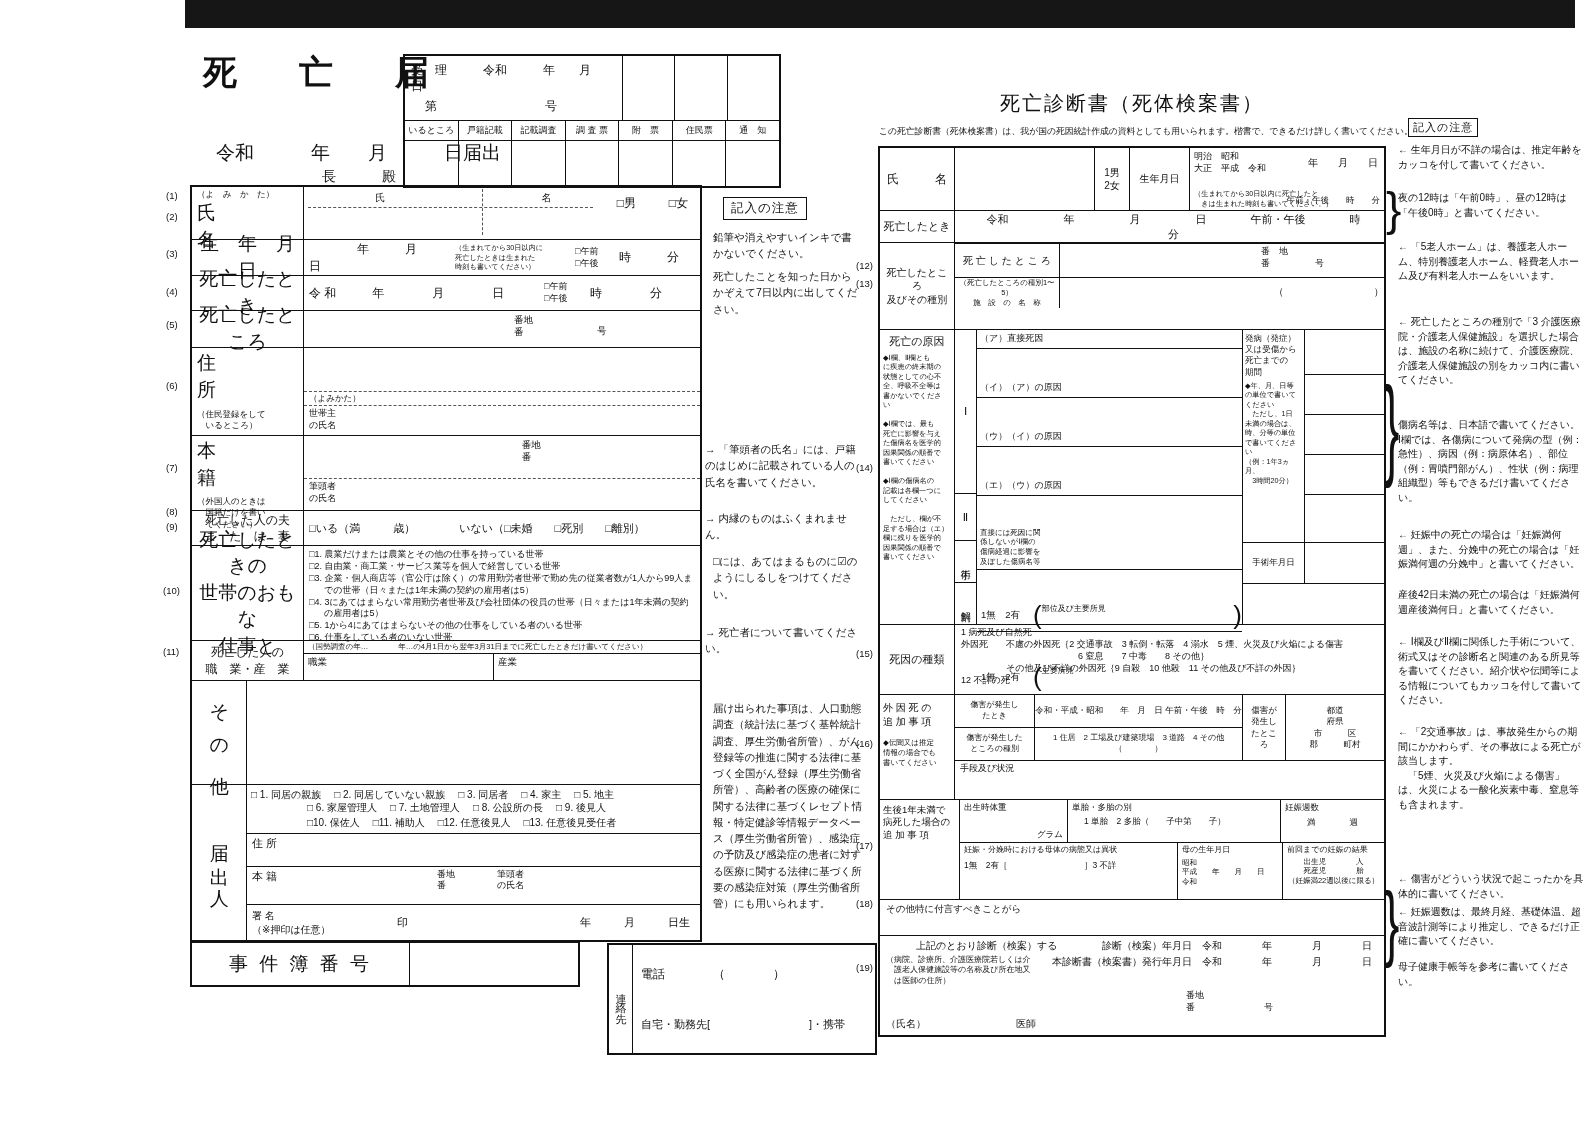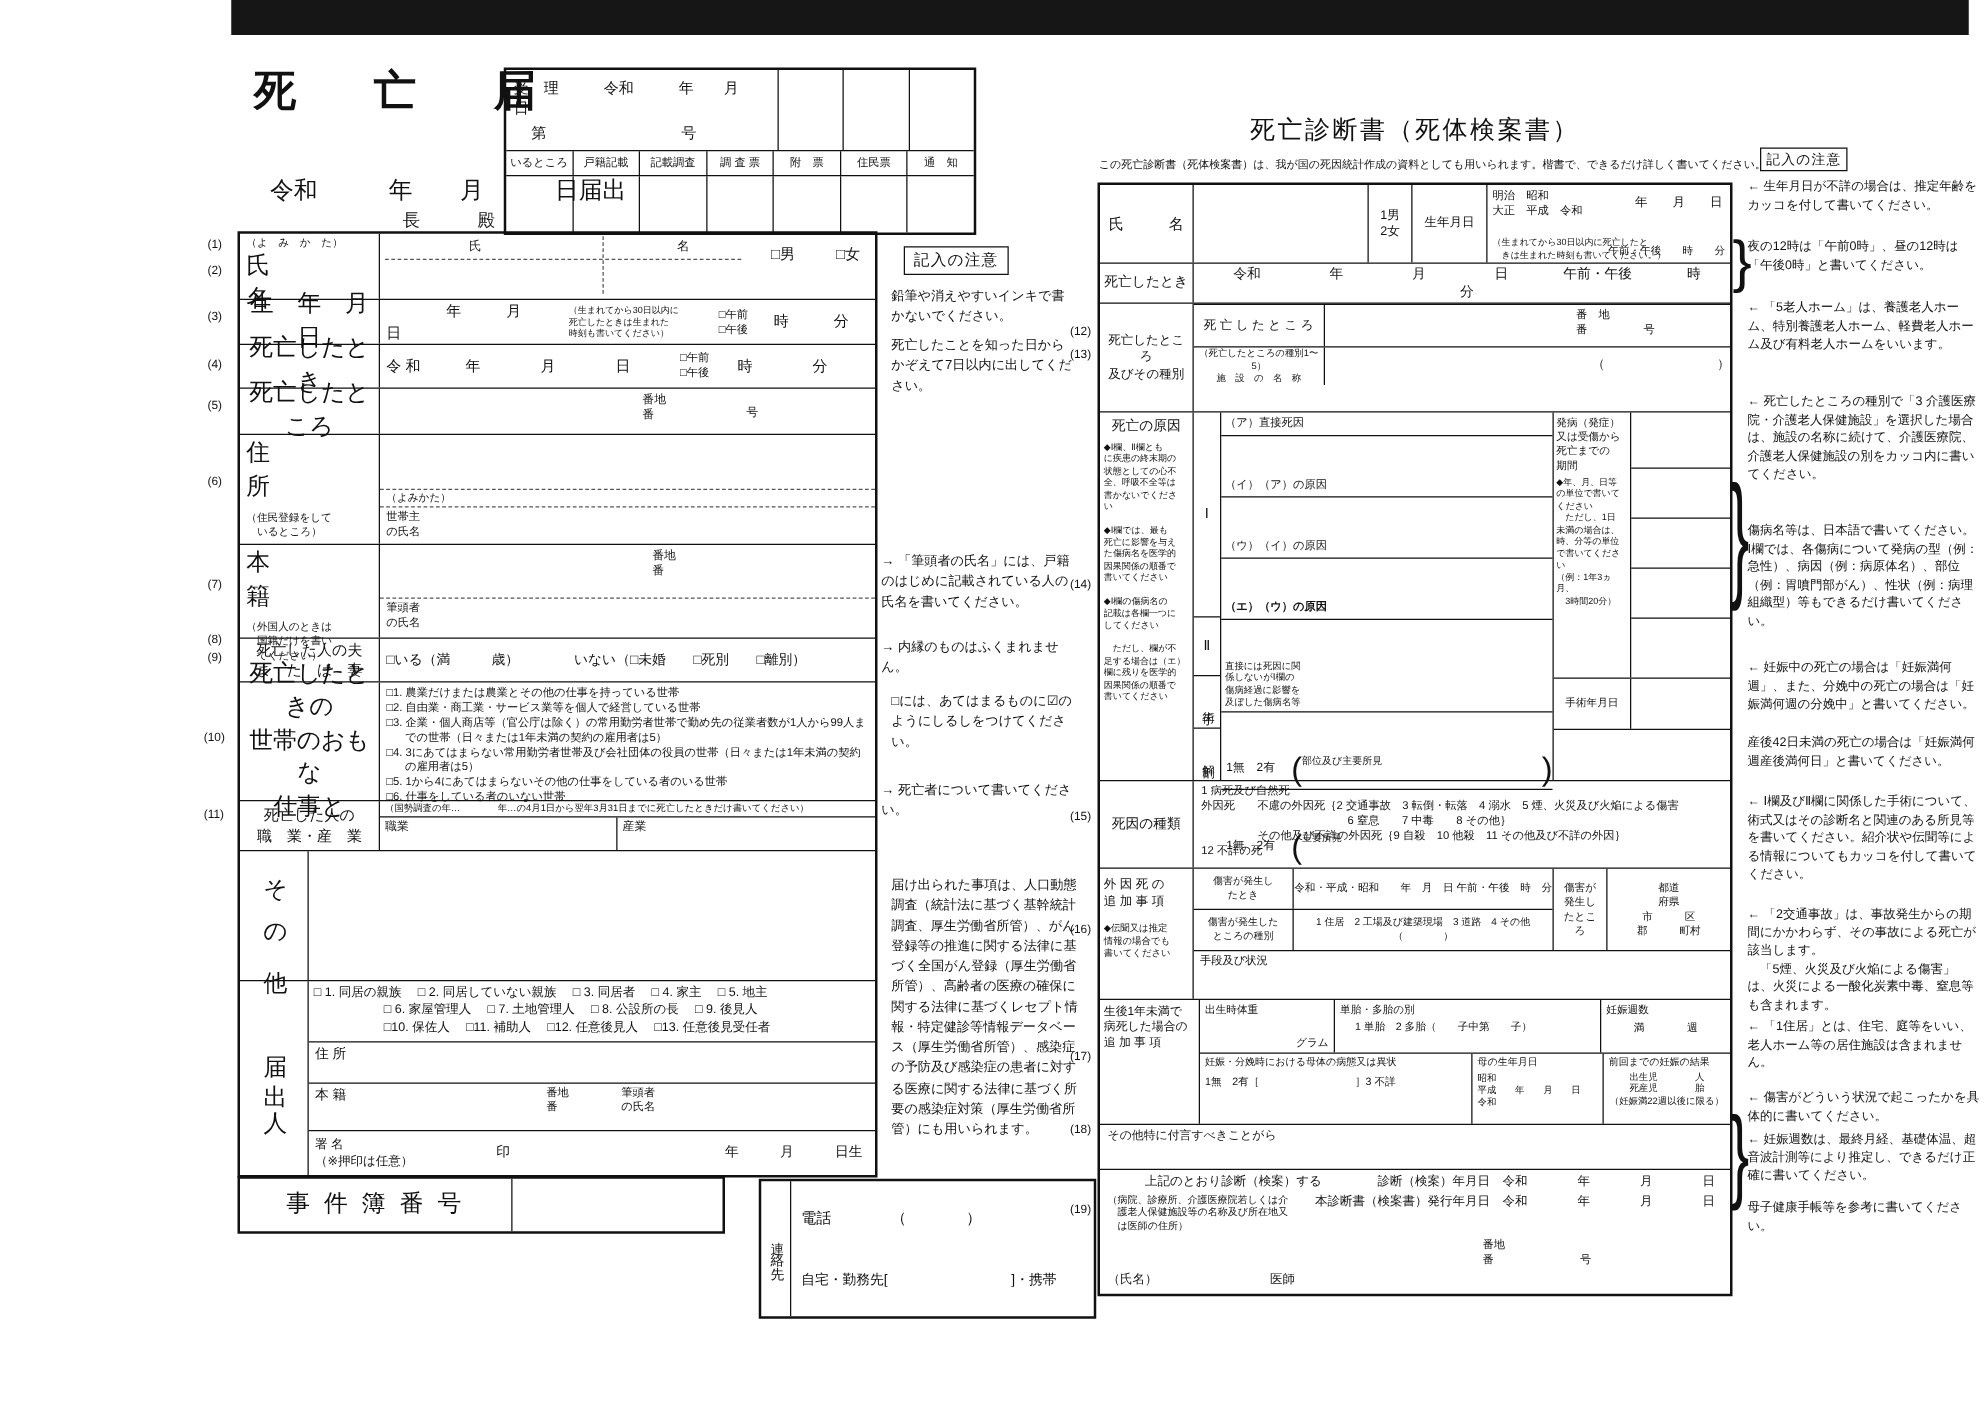--- a/index.html
+++ b/index.html
@@ -379,21 +379,21 @@
         </div>
         <div class="flex bb" style="height:40px;">
           <span class="f9" style="width:97px;padding:3px 3px;">（イ）（ア）の原因</span>
           <span style="flex:1;"></span>
         </div>
         <div class="flex bb" style="height:40px;">
           <span class="f9" style="width:97px;padding:3px 3px;">（ウ）（イ）の原因</span>
           <span style="flex:1;"></span>
         </div>
         <div class="flex bb" style="height:40px;">
-          <span class="f9" style="width:97px;padding:3px 3px;font-weight:bold;">（エ）（ウ）の原因</span>
+          <span class="f9" style="width:97px;padding:3px 3px;">（エ）（ウ）の原因</span>
           <span style="flex:1;"></span>
         </div>
         <div class="flex bb" style="height:47px;">
           <span class="f75 pre" style="width:97px;padding:2px 3px;">直接には死因に関
 係しないがⅠ欄の
 傷病経過に影響を
 及ぼした傷病名等</span>
           <span style="flex:1;"></span>
         </div>
         <div class="flex bb" style="height:42px;align-items:center;">
@@ -560,21 +560,20 @@
   <div class="abs sidenote pre" style="top:191px;">夜の12時は「午前0時」、昼の12時は「午後0時」と書いてください。</div>
   <div class="abs sidenote pre" style="top:240px;">← 「5老人ホーム」は、養護老人ホーム、特別養護老人ホーム、軽費老人ホーム及び有料老人ホームをいいます。</div>
   <div class="abs sidenote pre" style="top:315px;">← 死亡したところの種別で「3 介護医療院・介護老人保健施設」を選択した場合は、施設の名称に続けて、介護医療院、介護老人保健施設の別をカッコ内に書いてください。</div>
   <div class="abs sidenote pre" style="top:418px;">傷病名等は、日本語で書いてください。
 Ⅰ欄では、各傷病について発病の型（例：急性）、病因（例：病原体名）、部位（例：胃噴門部がん）、性状（例：病理組織型）等もできるだけ書いてください。</div>
   <div class="abs sidenote pre" style="top:528px;">← 妊娠中の死亡の場合は「妊娠満何週」、また、分娩中の死亡の場合は「妊娠満何週の分娩中」と書いてください。</div>
   <div class="abs sidenote pre" style="top:588px;">産後42日未満の死亡の場合は「妊娠満何週産後満何日」と書いてください。</div>
   <div class="abs sidenote pre" style="top:635px;">← Ⅰ欄及びⅡ欄に関係した手術について、術式又はその診断名と関連のある所見等を書いてください。紹介状や伝聞等による情報についてもカッコを付して書いてください。</div>
   <div class="abs sidenote pre" style="top:725px;">← 「2交通事故」は、事故発生からの期間にかかわらず、その事故による死亡が該当します。
 　「5煙、火災及び火焔による傷害」は、火災による一酸化炭素中毒、窒息等も含まれます。</div>
-  <div class="abs sidenote pre" style="top:815px;">← 「1住居」とは、住宅、庭等をいい、老人ホーム等の居住施設は含まれません。</div>
   <div class="abs sidenote pre" style="top:872px;">← 傷害がどういう状況で起こったかを具体的に書いてください。</div>
   <div class="abs sidenote pre" style="top:905px;">← 妊娠週数は、最終月経、基礎体温、超音波計測等により推定し、できるだけ正確に書いてください。</div>
   <div class="abs sidenote pre" style="top:960px;">母子健康手帳等を参考に書いてください。</div>
 
   <span class="abs brace" style="left:1386px;top:182px;font-size:46px;">}</span>
   <span class="abs brace" style="left:1384px;top:400px;font-size:46px;transform:scale(1,2.4);">}</span>
   <span class="abs brace" style="left:1384px;top:895px;font-size:46px;transform:scale(1,1.8);">}</span>
 
 </div>
 

